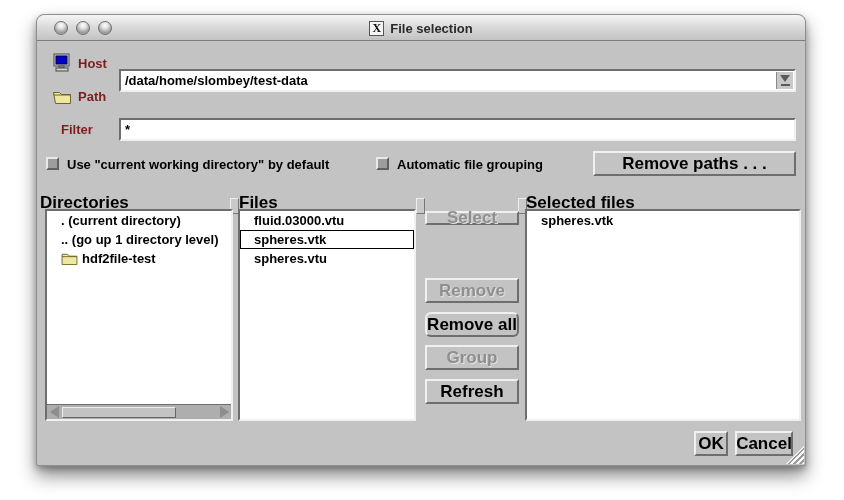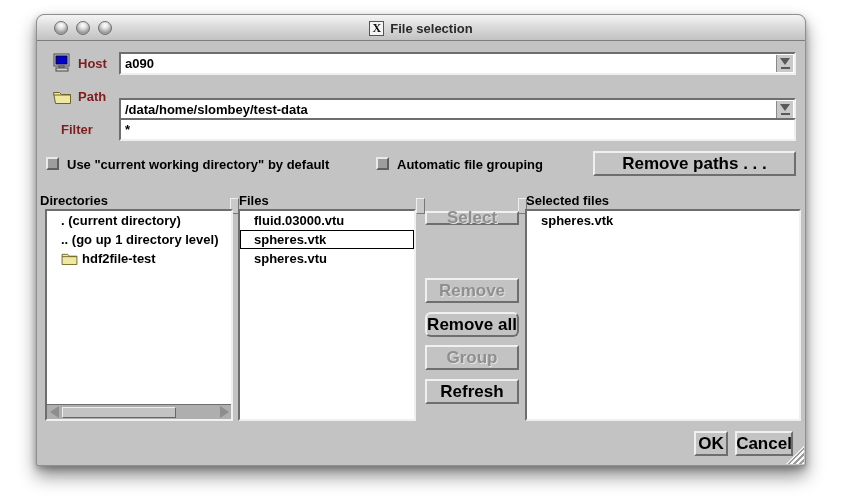--- a/index.html
+++ b/index.html
@@ -46,21 +46,21 @@
 
   .checkbox{position:absolute;width:13px;height:13px;background:#9d9d9d;
     border-top:2px solid #e9e9e9;border-left:2px solid #e9e9e9;
     border-bottom:2px solid #5f5f5f;border-right:2px solid #5f5f5f;}
   .chk-label{position:absolute;font-size:13px;font-weight:bold;color:#000;}
 
   .push-btn{position:absolute;font-size:17px;font-weight:bold;color:#000;
     display:flex;align-items:center;justify-content:center;cursor:default;}
   .push-btn.disabled{color:#8f8f8f;text-shadow:1px 1px 0 #e3e3e3;}
 
-  .panel-label{position:absolute;font-size:13px;font-weight:bold;color:#000;}
+  .panel-label{position:absolute;font-size:17px;font-weight:bold;color:#000;}
   .listbox{position:absolute;top:194px;height:212px;overflow:hidden;}
   .list-item{height:19px;line-height:19px;font-size:13px;font-weight:bold;color:#000;
     padding:0 14px;white-space:nowrap;display:flex;align-items:center;gap:4px;}
   .list-item.selected{outline:1px solid #000;outline-offset:-1px;}
 
   
   .hscroll{position:absolute;left:0;right:0;bottom:0;height:15px;background:#aeaeae;
     border-top:1px solid #6e6e6e;display:flex;align-items:center;}
   .hs-arrow{width:14px;height:13px;display:flex;align-items:center;justify-content:center;}
   .tri-left{width:0;height:0;border-top:6px solid transparent;border-bottom:6px solid transparent;
@@ -98,34 +98,27 @@
     </div>
   </div>
 
   <svg class="icon20" style="left:15px;top:38px;" viewBox="0 0 20 20">
     <rect x="2" y="1" width="15" height="12" fill="#cfcfcf" stroke="#4a4a4a"></rect>
     <rect x="4" y="3" width="11" height="8" fill="#0000cc" stroke="#00004a"></rect>
     <rect x="7" y="13" width="5" height="2" fill="#9a9a9a" stroke="#4a4a4a"></rect>
     <rect x="4" y="15" width="12" height="3" fill="#cfcfcf" stroke="#4a4a4a"></rect>
   </svg>
   <div class="row-label" style="left:41px;top:41px;">Host</div>
-  <div class="field sunken" style="top:37px;">
-    <span>a090</span>
-    <div class="combo-btn">
-      <div class="combo-tri"></div>
-        <div class="combo-bar"></div>
-    </div>
-  </div>
 
   <svg class="icon20" style="left:15px;top:72px;" viewBox="0 0 20 20">
     <path d="M1.5 5.5 h6 l2 2 h9 v9 h-15 z" fill="#efe8a0" stroke="#6e6428"></path>
     <path d="M1.5 8 h17" stroke="#6e6428" fill="none"></path>
   </svg>
   <div class="row-label" style="left:41px;top:74px;">Path</div>
-  <div class="field sunken" style="top:83px;">
+  <div class="field sunken" style="top:54px;">
     <span>/data/home/slombey/test-data</span>
     <div class="combo-btn">
       <div class="combo-tri"></div>
         <div class="combo-bar"></div>
     </div>
   </div>
 
   <div class="row-label" style="left:24px;top:107px;">Filter</div>
   <div class="field sunken" style="top:103px;">
     <span>*</span>

